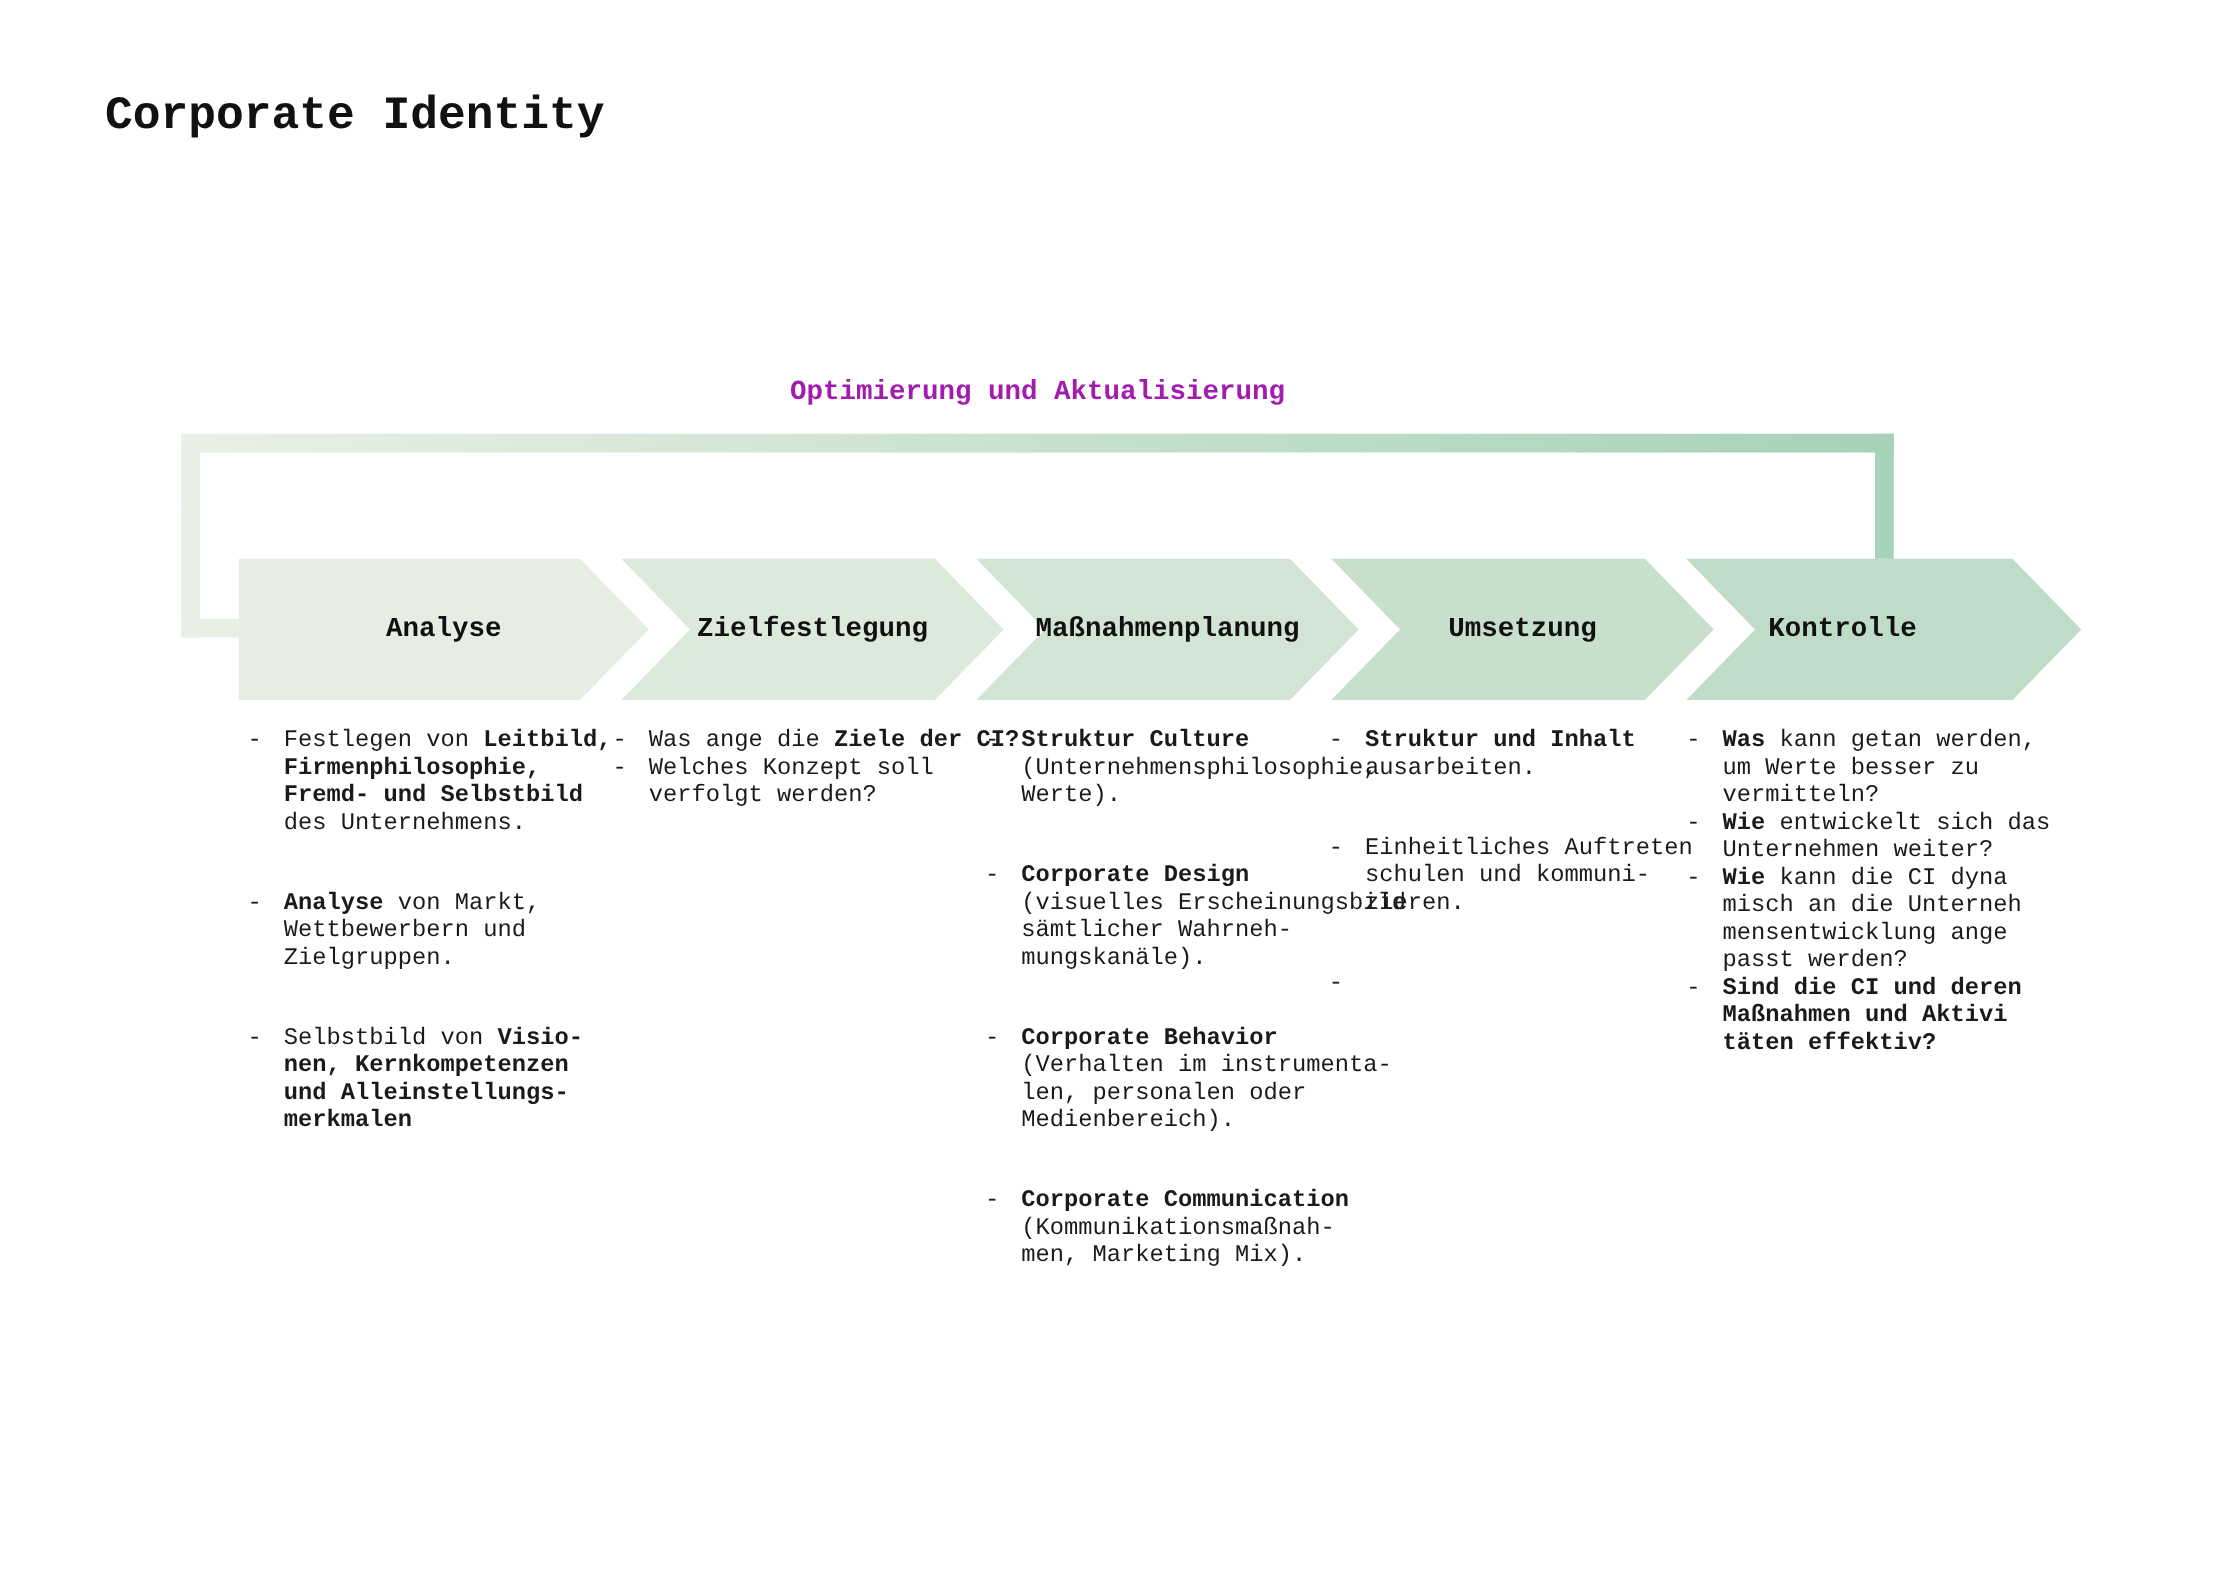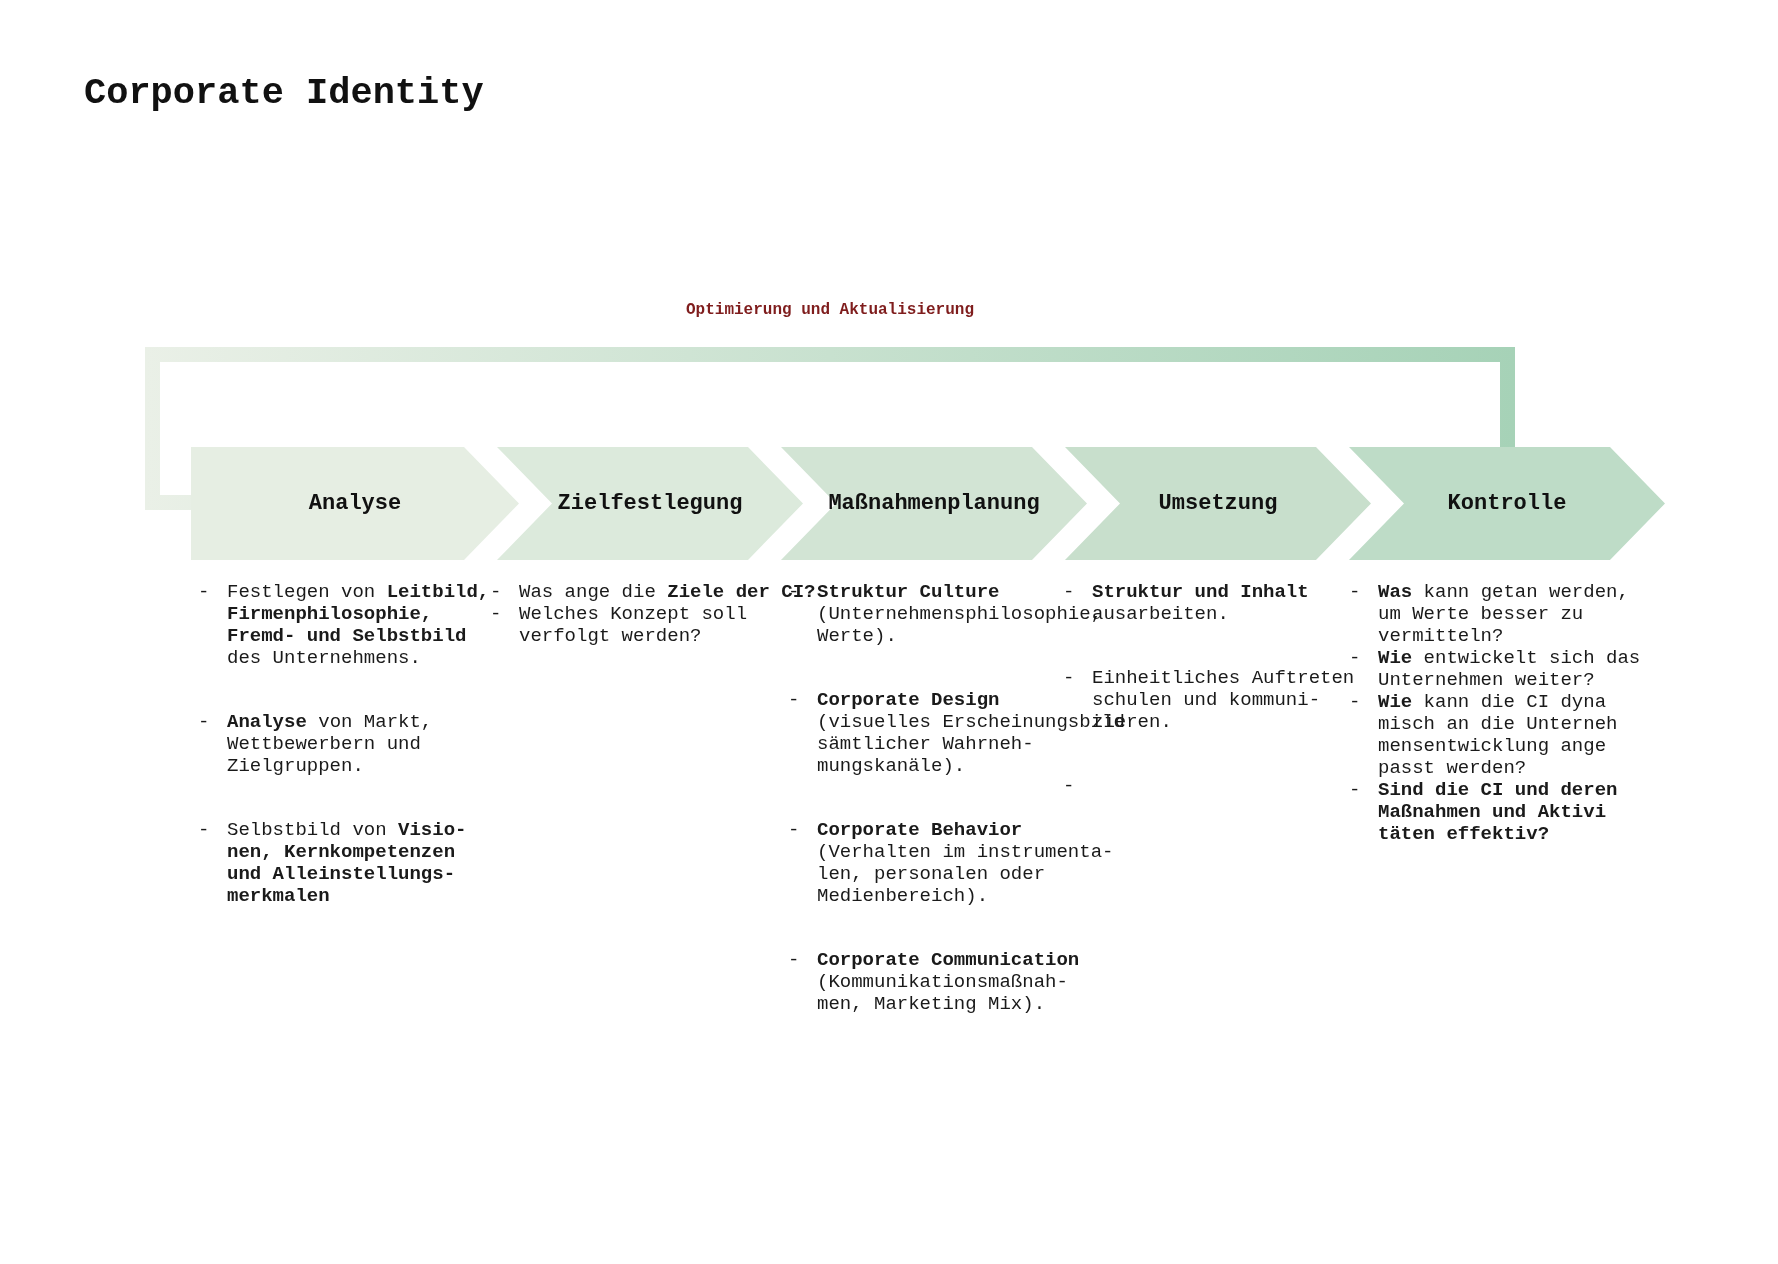--- a/index.html
+++ b/index.html
@@ -18,23 +18,23 @@
     font-size:37px;
     font-weight:bold;
     letter-spacing:0px;
     color:#111;
   }
   .loop-label{
     position:absolute;
     left:145px;top:301px;
     width:1370px;
     text-align:center;
-    font-size:16px;
+    font-size:22px;
     font-weight:bold;
-    color:#7f1d1d;
+    color:#a21caf;
   }
   .diagram-svg{
     position:absolute;
     left:0;top:0;
   }
   .stage-label{
     position:absolute;
     top:447px;
     height:113px;
     width:300px;
@@ -99,21 +99,21 @@
     <polygon points="497,447 748,447 803,503.5 748,560 497,560 552,503.5" fill="#dceadc"></polygon>
     <polygon points="781,447 1032,447 1087,503.5 1032,560 781,560 836,503.5" fill="#d2e4d4"></polygon>
     <polygon points="1065,447 1316,447 1371,503.5 1316,560 1065,560 1120,503.5" fill="#c8dfcc"></polygon>
     <polygon points="1349,447 1610,447 1665,503.5 1610,560 1349,560 1404,503.5" fill="#bedcc7"></polygon>
   </svg>
 
   <div class="stage-label" style="left:205px">Analyse</div>
   <div class="stage-label" style="left:500px">Zielfestlegung</div>
   <div class="stage-label" style="left:784px">Maßnahmenplanung</div>
   <div class="stage-label" style="left:1068px">Umsetzung</div>
-  <div class="stage-label" style="left:1357px">Kontrolle</div>
+  <div class="stage-label" style="left:1324px">Kontrolle</div>
 
   <div class="col spaced" style="left:198px">
   <div class="bullet">
     <span class="dash">-</span>
     <span class="bullet-text"><span>Festlegen von </span><span class="b">Leitbild,
 Firmenphilosophie,
 Fremd- und Selbstbild</span><span>
 des Unternehmens.</span></span>
   </div>
 

